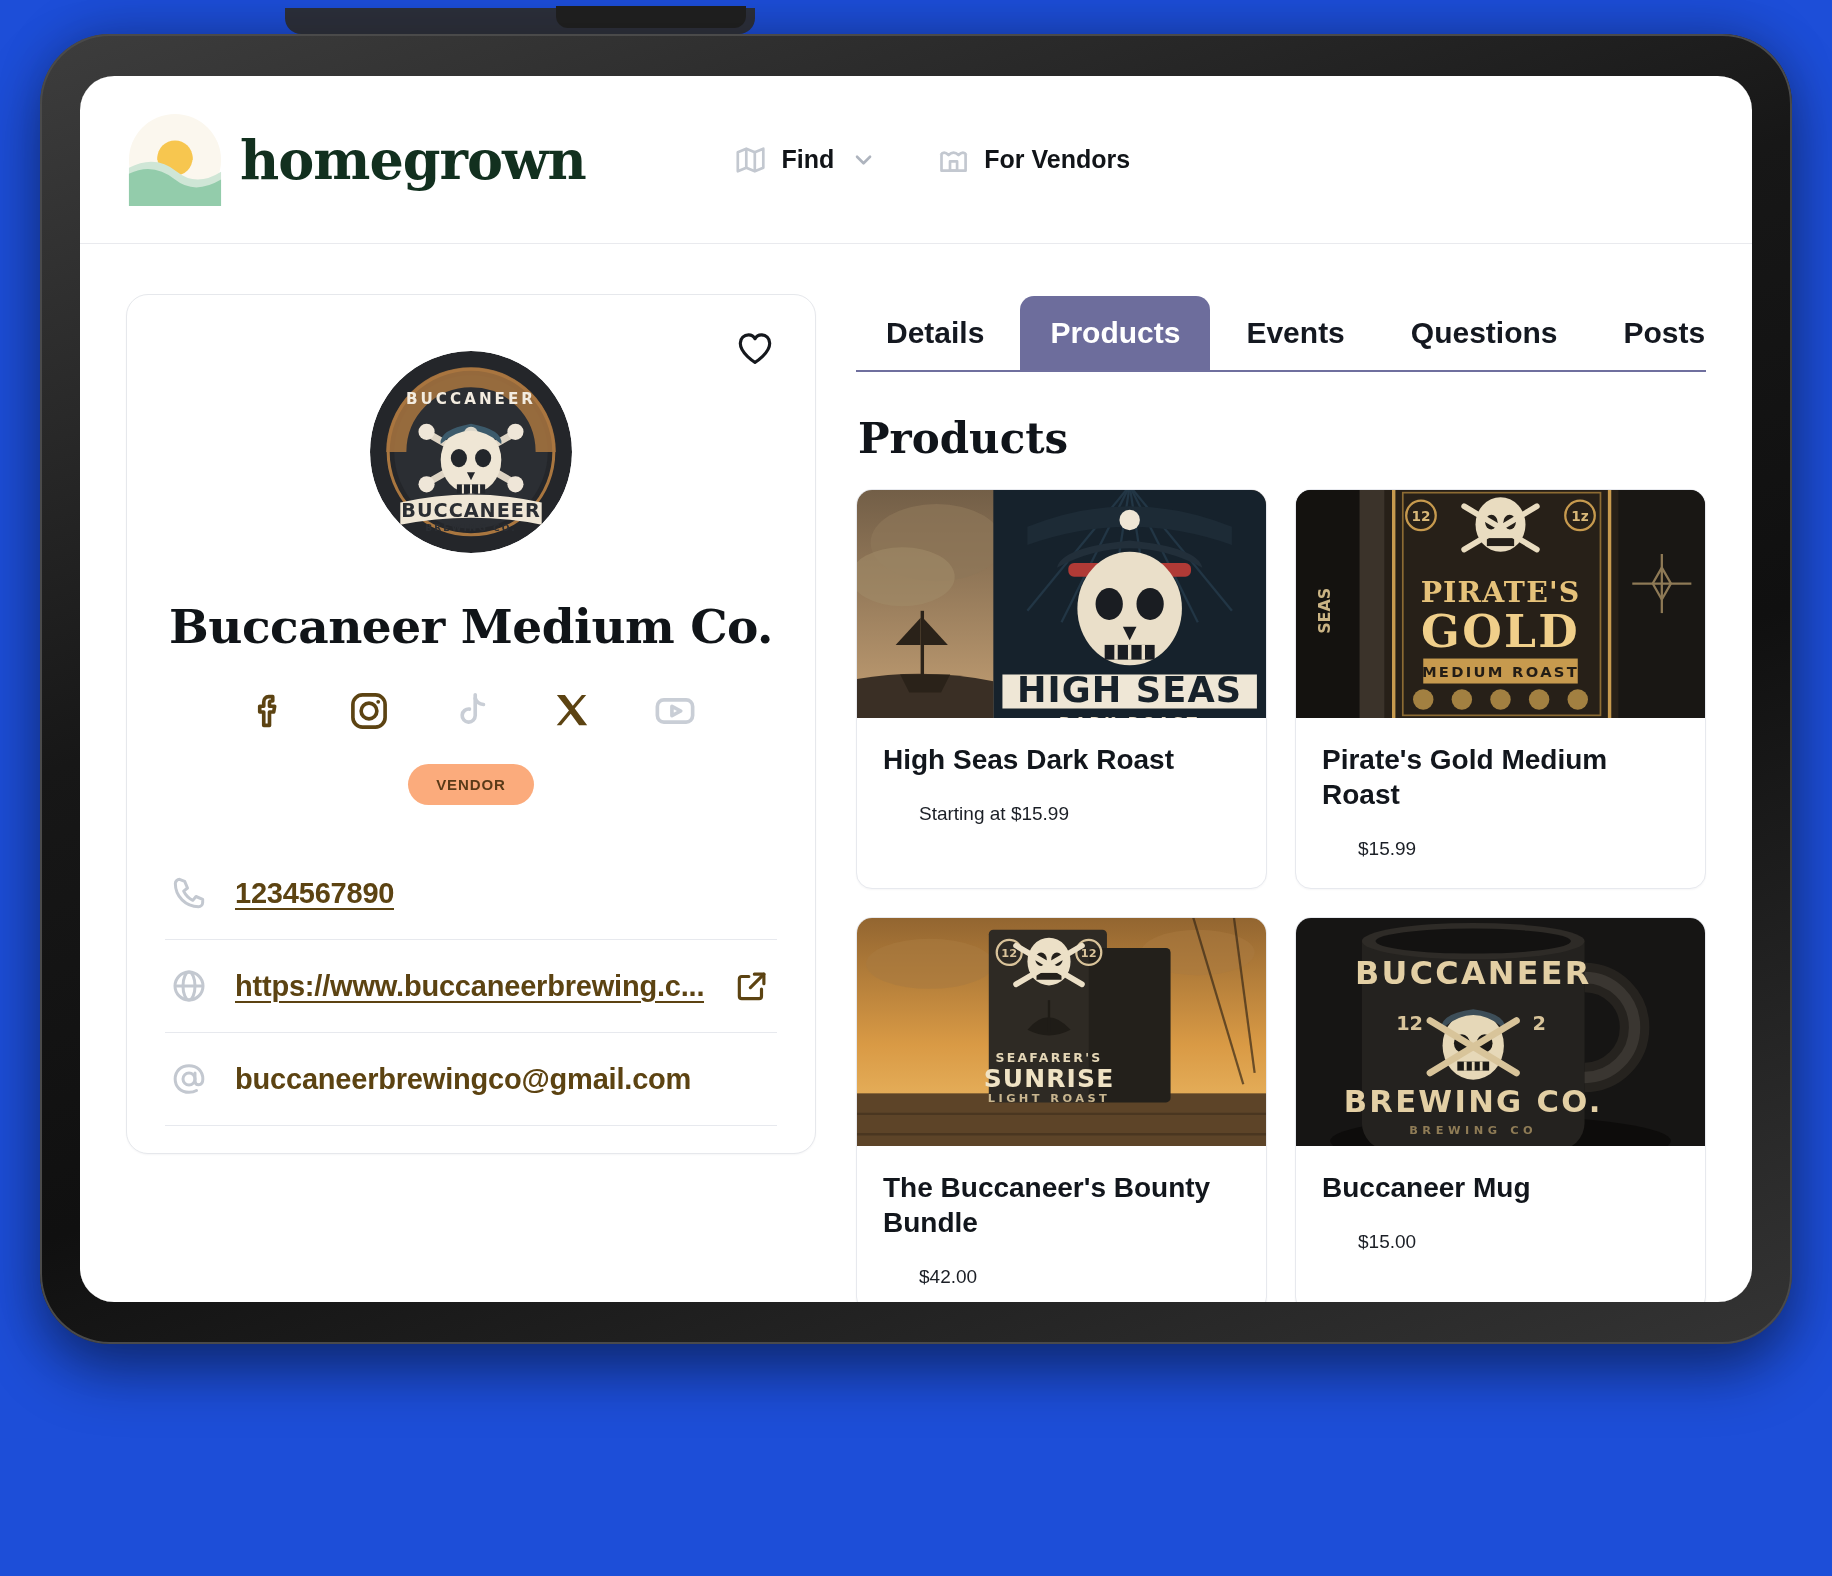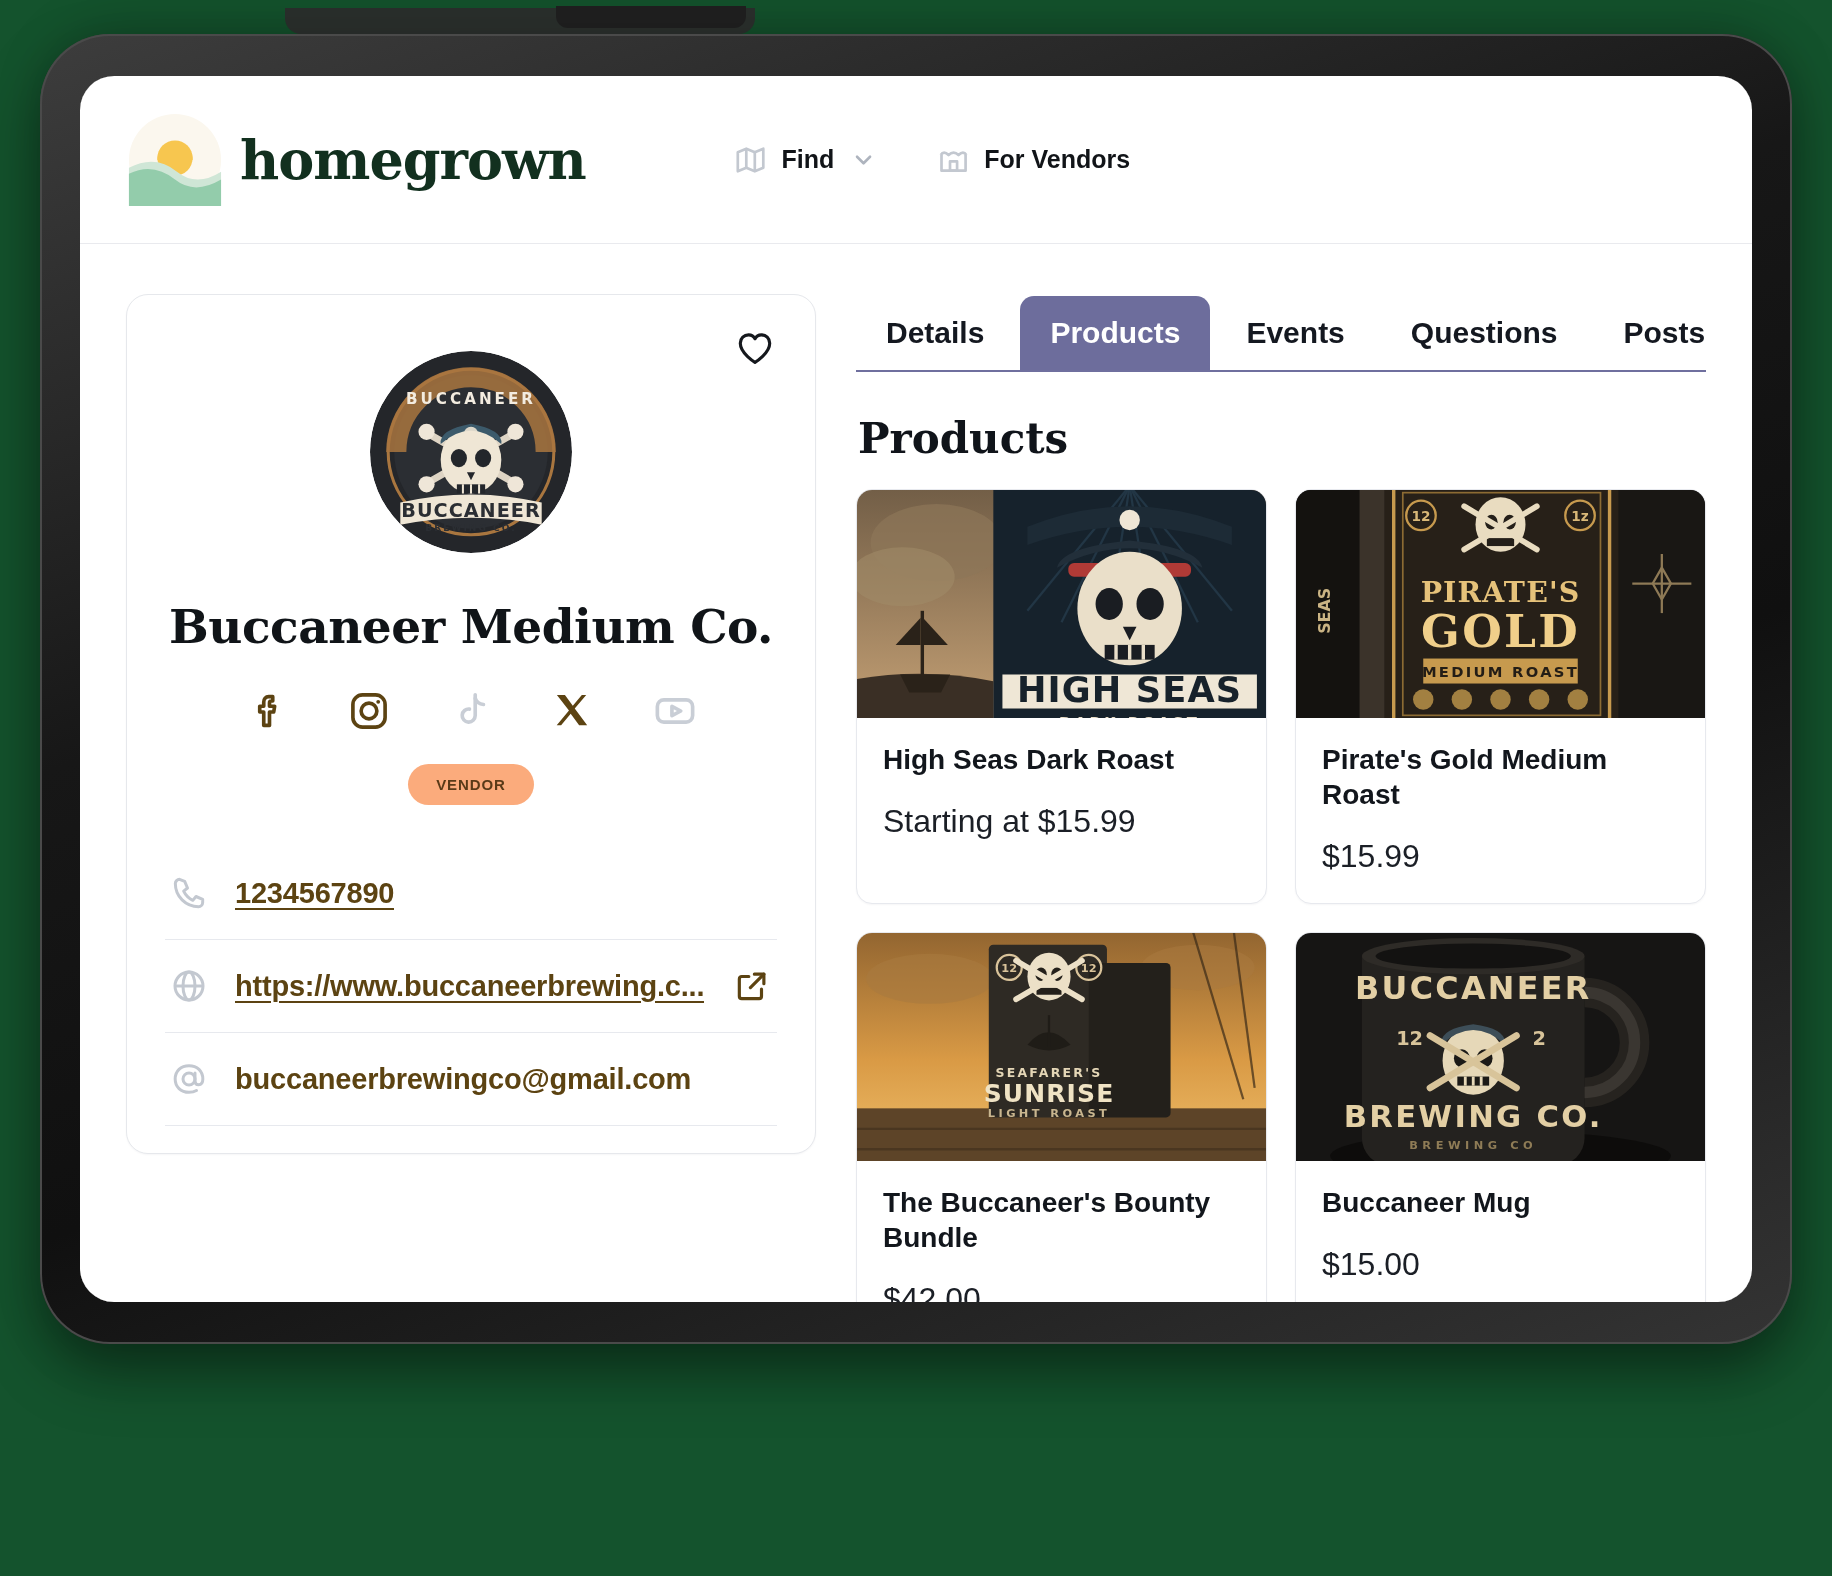--- a/index.html
+++ b/index.html
@@ -2,21 +2,21 @@
 <html><head>
 <meta charset="utf-8">
 <style>
   * { box-sizing: border-box; margin: 0; padding: 0; }
   html, body {
     width: 1832px; height: 1576px;
     background: #ffffff;
     font-family: "Liberation Sans", sans-serif;
     overflow: hidden;
   }
-  .stage { position: relative; width: 1832px; height: 1576px; background:#14532d; }
+  .stage { position: relative; width: 1832px; height: 1576px; background:#1d4ed8; }
 
   
   .device-shadow{
     position:absolute; left:46px; top:28px; width:1742px; height:1324px;
     border-radius:72px; background:#000; opacity:.20; filter:blur(26px);
   }
   .notch-top{
     position:absolute; left:285px; top:8px; width:470px; height:26px;
     background:#2b2b2b; border-radius:0 0 16px 16px; opacity:.92;
   }
@@ -146,21 +146,21 @@
   .grid{ display:grid; grid-template-columns:1fr 1fr; gap:28px; }
   .p-card{
     border:1px solid #e7e9ee; border-radius:16px; overflow:hidden;
     background:#fff; cursor:pointer;
     box-shadow:0 1px 2px rgba(16,24,40,.04);
     display:flex; flex-direction:column;
   }
   .p-img{ width:100%; height:228px; display:block; }
   .p-body{ padding:24px 26px 28px 26px; }
   .p-name{ font-size:28px; font-weight:700; color:#12161c; line-height:1.25; }
-  .p-price{ margin-top:26px; font-size:32px; color:#1b1f26; font-weight:400; }
+  .p-price{ margin-top:26px; font-size:19px; color:#1b1f26; font-weight:400;margin-left:36px; }
   .p-card.tall .p-body{ padding-bottom:24px; }
 </style>
 </head>
 <body>
 
 <div class="stage">
   <div class="device-shadow"></div>
   <div class="notch-top"></div>
   <div class="notch-top2"></div>
 

